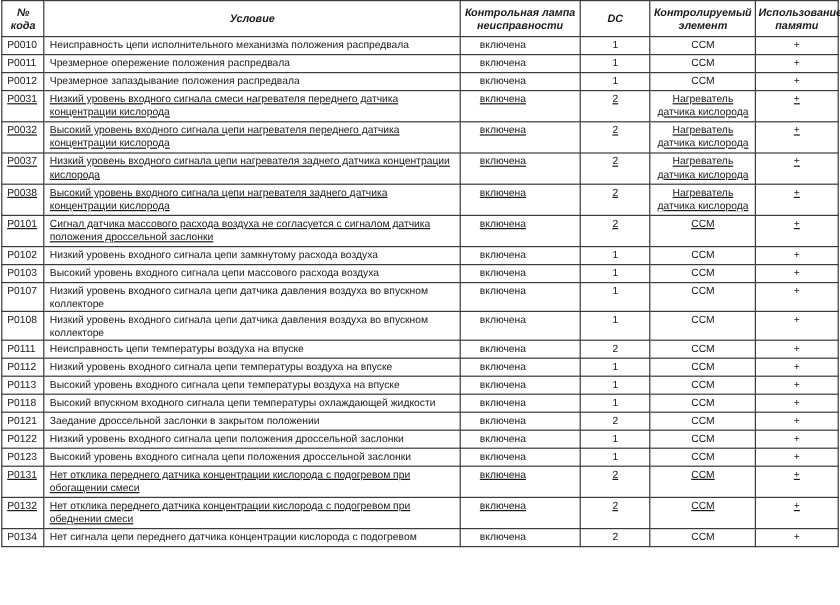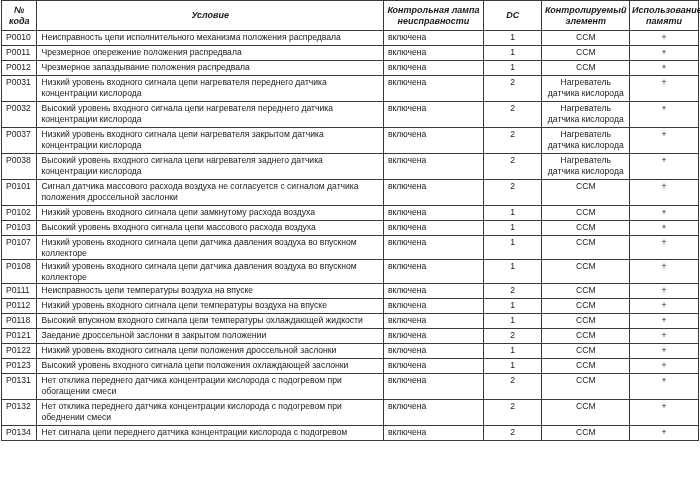--- a/index.html
+++ b/index.html
@@ -2,24 +2,24 @@
 <html><head>
 <meta charset="utf-8">
 <style>
   html, body { margin: 0; padding: 0; background: #ffffff; }
   body { width: 700px; height: 504px; overflow: hidden; font-family: "Liberation Sans", sans-serif; color: #1a1a1a; }
   table { border-collapse: collapse; width: 698px; margin-left: 1px; table-layout: fixed; font-size: 8.6px; line-height: 10.5px; }
   td, th { border: 1px solid #3a3a3a; padding: 1px 3px; vertical-align: top; }
   th { font-style: italic; font-weight: bold; text-align: center; vertical-align: middle; font-size: 9px; line-height: 10.5px; padding: 2px 2px; height: 25px; }
   td.code { padding-left: 4px; }
   td.cond { padding-left: 4px; }
-  td.lamp { padding-left: 4px; }
+  td.lamp { padding-left: 16px; }
   td.dc, td.elem, td.mem { text-align: center; }
   tr.r1 td { height: 12px; }
-  tr.r2 td { height: 23px; }
+  tr.r2 td { height: 23px; text-decoration: underline; }
   .col-code { width: 34px; }
   .col-cond { width: 332px; }
   .col-lamp { width: 96px; }
   .col-dc { width: 56px; }
   .col-elem { width: 84px; }
   .col-mem { width: 66px; }
 </style>
 </head>
 <body>
 
@@ -62,37 +62,37 @@
       <tr class="r1">
         <td class="code">P0012</td>
         <td class="cond">Чрезмерное запаздывание положения распредвала</td>
         <td class="lamp">включена</td>
         <td class="dc">1</td>
         <td class="elem">CCM</td>
         <td class="mem">+</td>
       </tr>
       <tr class="r2">
         <td class="code">P0031</td>
-        <td class="cond">Низкий уровень входного сигнала цепи нагревателя переднего датчика концентрации кислорода</td>
+        <td class="cond">Низкий уровень входного сигнала смеси нагревателя переднего датчика концентрации кислорода</td>
         <td class="lamp">включена</td>
         <td class="dc">2</td>
         <td class="elem">Нагреватель датчика кислорода</td>
         <td class="mem">+</td>
       </tr>
       <tr class="r2">
         <td class="code">P0032</td>
         <td class="cond">Высокий уровень входного сигнала цепи нагревателя переднего датчика концентрации кислорода</td>
         <td class="lamp">включена</td>
         <td class="dc">2</td>
         <td class="elem">Нагреватель датчика кислорода</td>
         <td class="mem">+</td>
       </tr>
       <tr class="r2">
         <td class="code">P0037</td>
-        <td class="cond">Низкий уровень входного сигнала цепи нагревателя закрытом датчика концентрации кислорода</td>
+        <td class="cond">Низкий уровень входного сигнала цепи нагревателя заднего датчика концентрации кислорода</td>
         <td class="lamp">включена</td>
         <td class="dc">2</td>
         <td class="elem">Нагреватель датчика кислорода</td>
         <td class="mem">+</td>
       </tr>
       <tr class="r2">
         <td class="code">P0038</td>
         <td class="cond">Высокий уровень входного сигнала цепи нагревателя заднего датчика концентрации кислорода</td>
         <td class="lamp">включена</td>
         <td class="dc">2</td>
@@ -149,20 +149,28 @@
       </tr>
       <tr class="r1">
         <td class="code">P0112</td>
         <td class="cond">Низкий уровень входного сигнала цепи температуры воздуха на впуске</td>
         <td class="lamp">включена</td>
         <td class="dc">1</td>
         <td class="elem">CCM</td>
         <td class="mem">+</td>
       </tr>
       <tr class="r1">
+        <td class="code">P0113</td>
+        <td class="cond">Высокий уровень входного сигнала цепи температуры воздуха на впуске</td>
+        <td class="lamp">включена</td>
+        <td class="dc">1</td>
+        <td class="elem">CCM</td>
+        <td class="mem">+</td>
+      </tr>
+      <tr class="r1">
         <td class="code">P0118</td>
         <td class="cond">Высокий впускном входного сигнала цепи температуры охлаждающей жидкости</td>
         <td class="lamp">включена</td>
         <td class="dc">1</td>
         <td class="elem">CCM</td>
         <td class="mem">+</td>
       </tr>
       <tr class="r1">
         <td class="code">P0121</td>
         <td class="cond">Заедание дроссельной заслонки в закрытом положении</td>
@@ -174,21 +182,21 @@
       <tr class="r1">
         <td class="code">P0122</td>
         <td class="cond">Низкий уровень входного сигнала цепи положения дроссельной заслонки</td>
         <td class="lamp">включена</td>
         <td class="dc">1</td>
         <td class="elem">CCM</td>
         <td class="mem">+</td>
       </tr>
       <tr class="r1">
         <td class="code">P0123</td>
-        <td class="cond">Высокий уровень входного сигнала цепи положения охлаждающей заслонки</td>
+        <td class="cond">Высокий уровень входного сигнала цепи положения дроссельной заслонки</td>
         <td class="lamp">включена</td>
         <td class="dc">1</td>
         <td class="elem">CCM</td>
         <td class="mem">+</td>
       </tr>
       <tr class="r2">
         <td class="code">P0131</td>
         <td class="cond">Нет отклика переднего датчика концентрации кислорода с подогревом при обогащении смеси</td>
         <td class="lamp">включена</td>
         <td class="dc">2</td>

